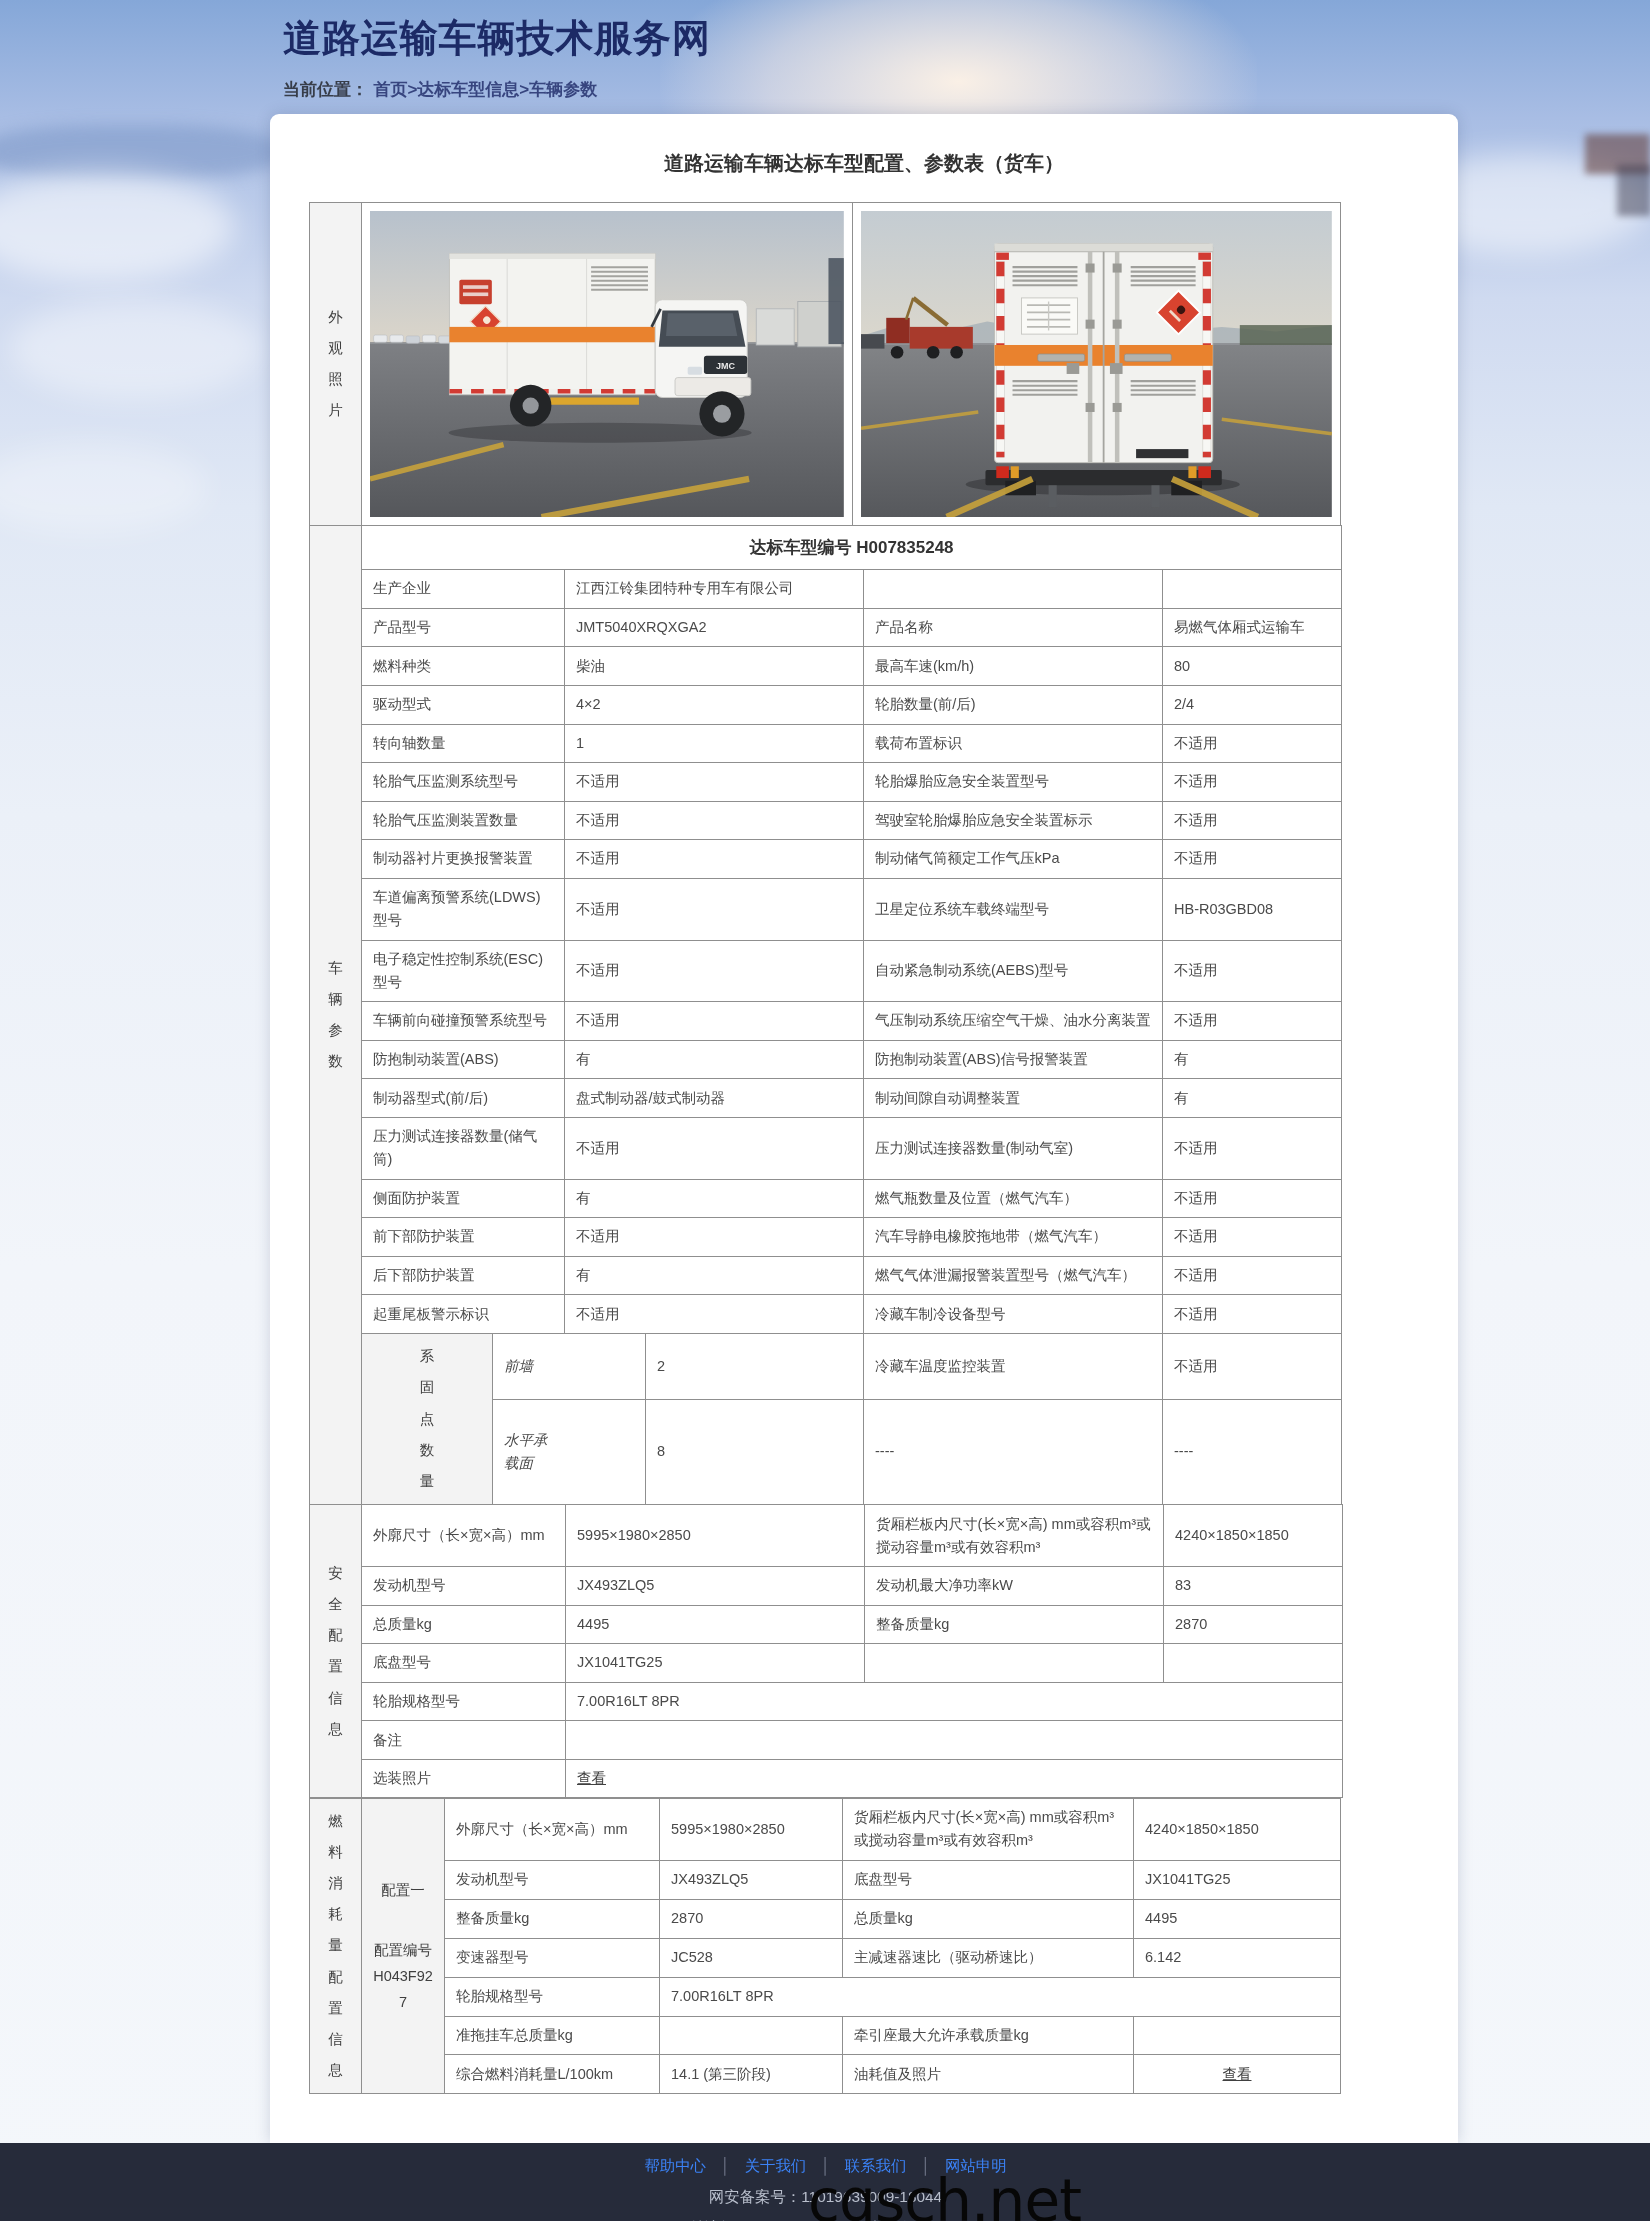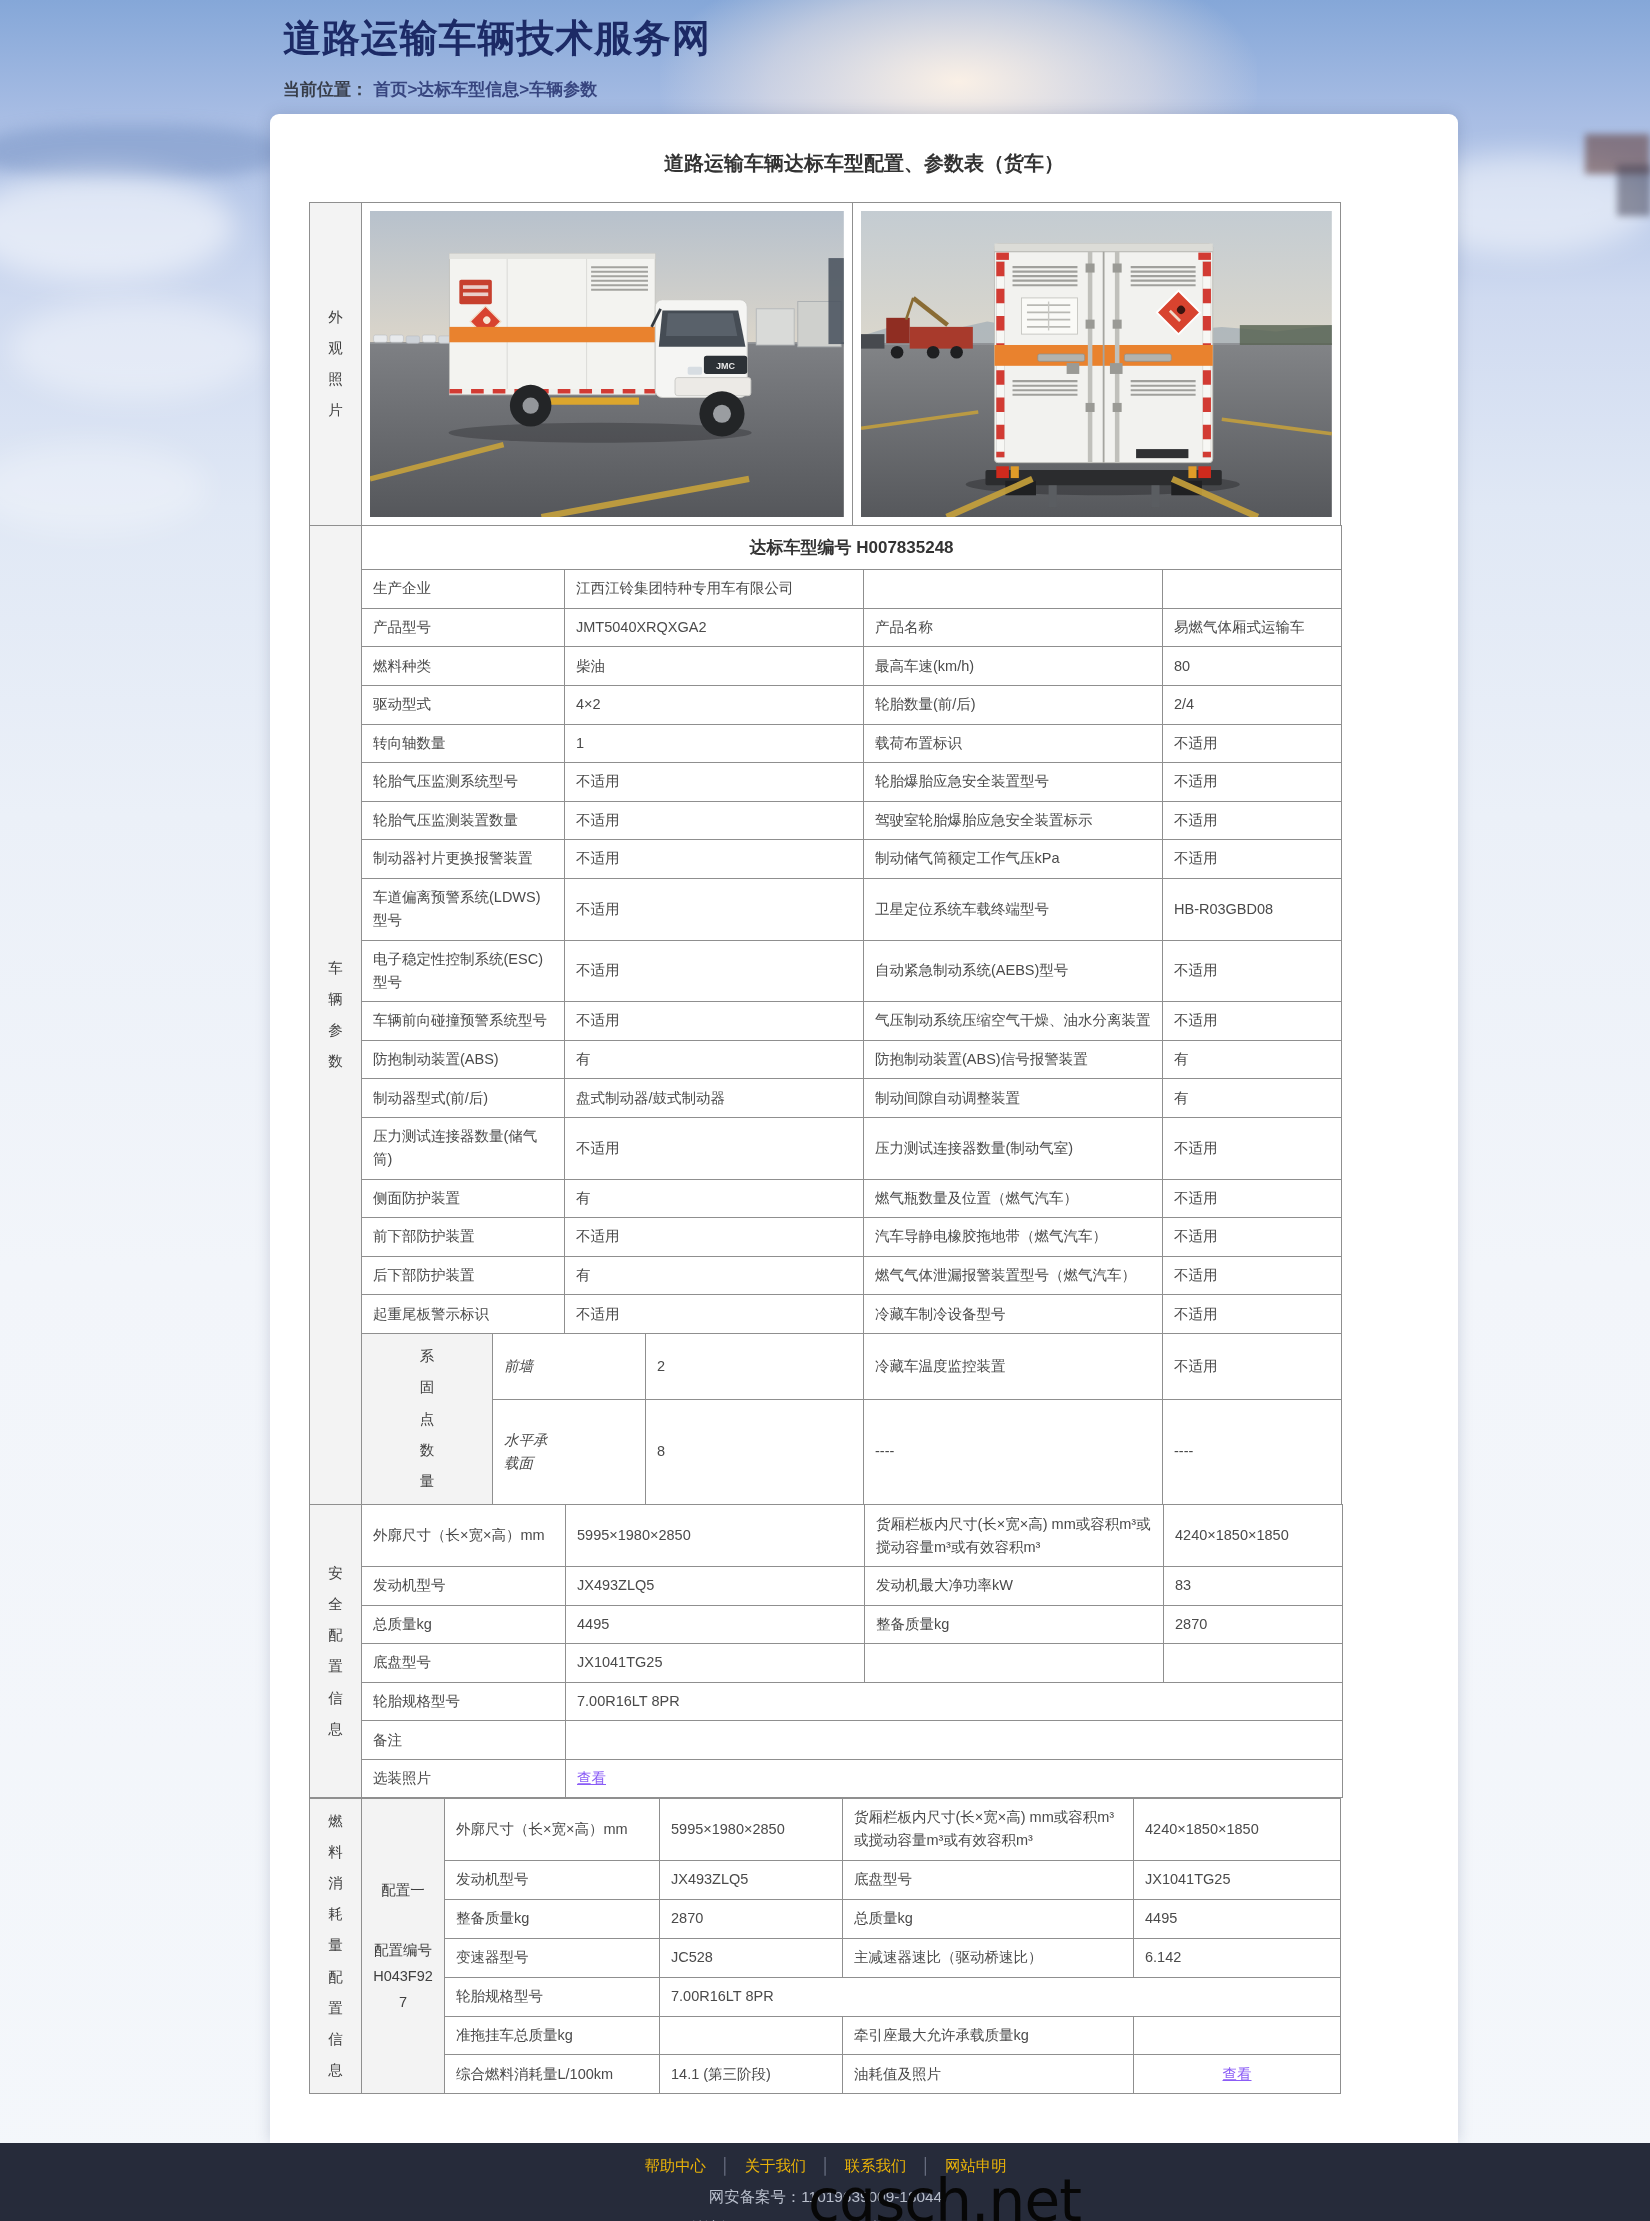--- a/index.html
+++ b/index.html
@@ -41,30 +41,30 @@
   #spec-sections table.spec-table, table.spec-table + table.spec-table { margin-top:-0.9px; }
   .spec-table td, .spec-table th { border:0.9px solid #8f8f8f; }
   .spec-table td { padding:7.2px 11px; font-size:14.5px; color:#4a4a4a; line-height:1.6; height:23.5px;
     word-break:break-word; vertical-align:middle; background:#fff; }
   th.model-header { font-size:17px; font-weight:bold; color:#333; text-align:center; padding:10px 5.4px; background:#fff; }
   td.side, td.g { background:#f3f3f3; text-align:center; color:#3f3f3f; }
   .vtext span { display:inline-block; width:16.3px; word-break:break-all; line-height:2.15; text-align:center; }
   td.s { background:#fff;font-style:italic; }
   .wrap3 span { display:inline-block; max-width:47px; word-break:break-all; }
   td.center { text-align:center; }
-  a.view-link, a.view-link:visited { color:#8b5cf6; cursor:pointer; }
+  a.view-link, a.view-link:visited { color:#404040; cursor:pointer; }
   .cfg-line { line-height:1.8; }
   .cfg-gap-top { margin-top:34px; }
   td.photo-cell { padding:8.1px; vertical-align:top; }
   td.photo-cell svg { display:block; width:100%; height:306px; }
 
   
   .footer { position:relative; z-index:2; height:109px; background:#262b3a; color:#b9bfcc;
     display:flex; flex-direction:column; align-items:center; justify-content:center; gap:10px; font-size:15.4px; }
-  .footer a.flink, .footer a.flink:visited { color:#eab308; text-decoration:none; cursor:pointer; }
+  .footer a.flink, .footer a.flink:visited { color:#3b82f6; text-decoration:none; cursor:pointer; }
   .footer .sep { margin:0 14.5px; color:#6f7689; }
   .footer-stats span { margin:0 27px; }
   .watermark { position:absolute; left:808px; top:23.5px; font-size:58px; color:#070707;
     font-family:"DejaVu Sans",sans-serif; letter-spacing:-0.9px; z-index:3; }
 </style>
 <title>道路运输车辆技术服务网</title></head>
 <body>
 
 <div class="bg">
   <div class="glare"></div>

